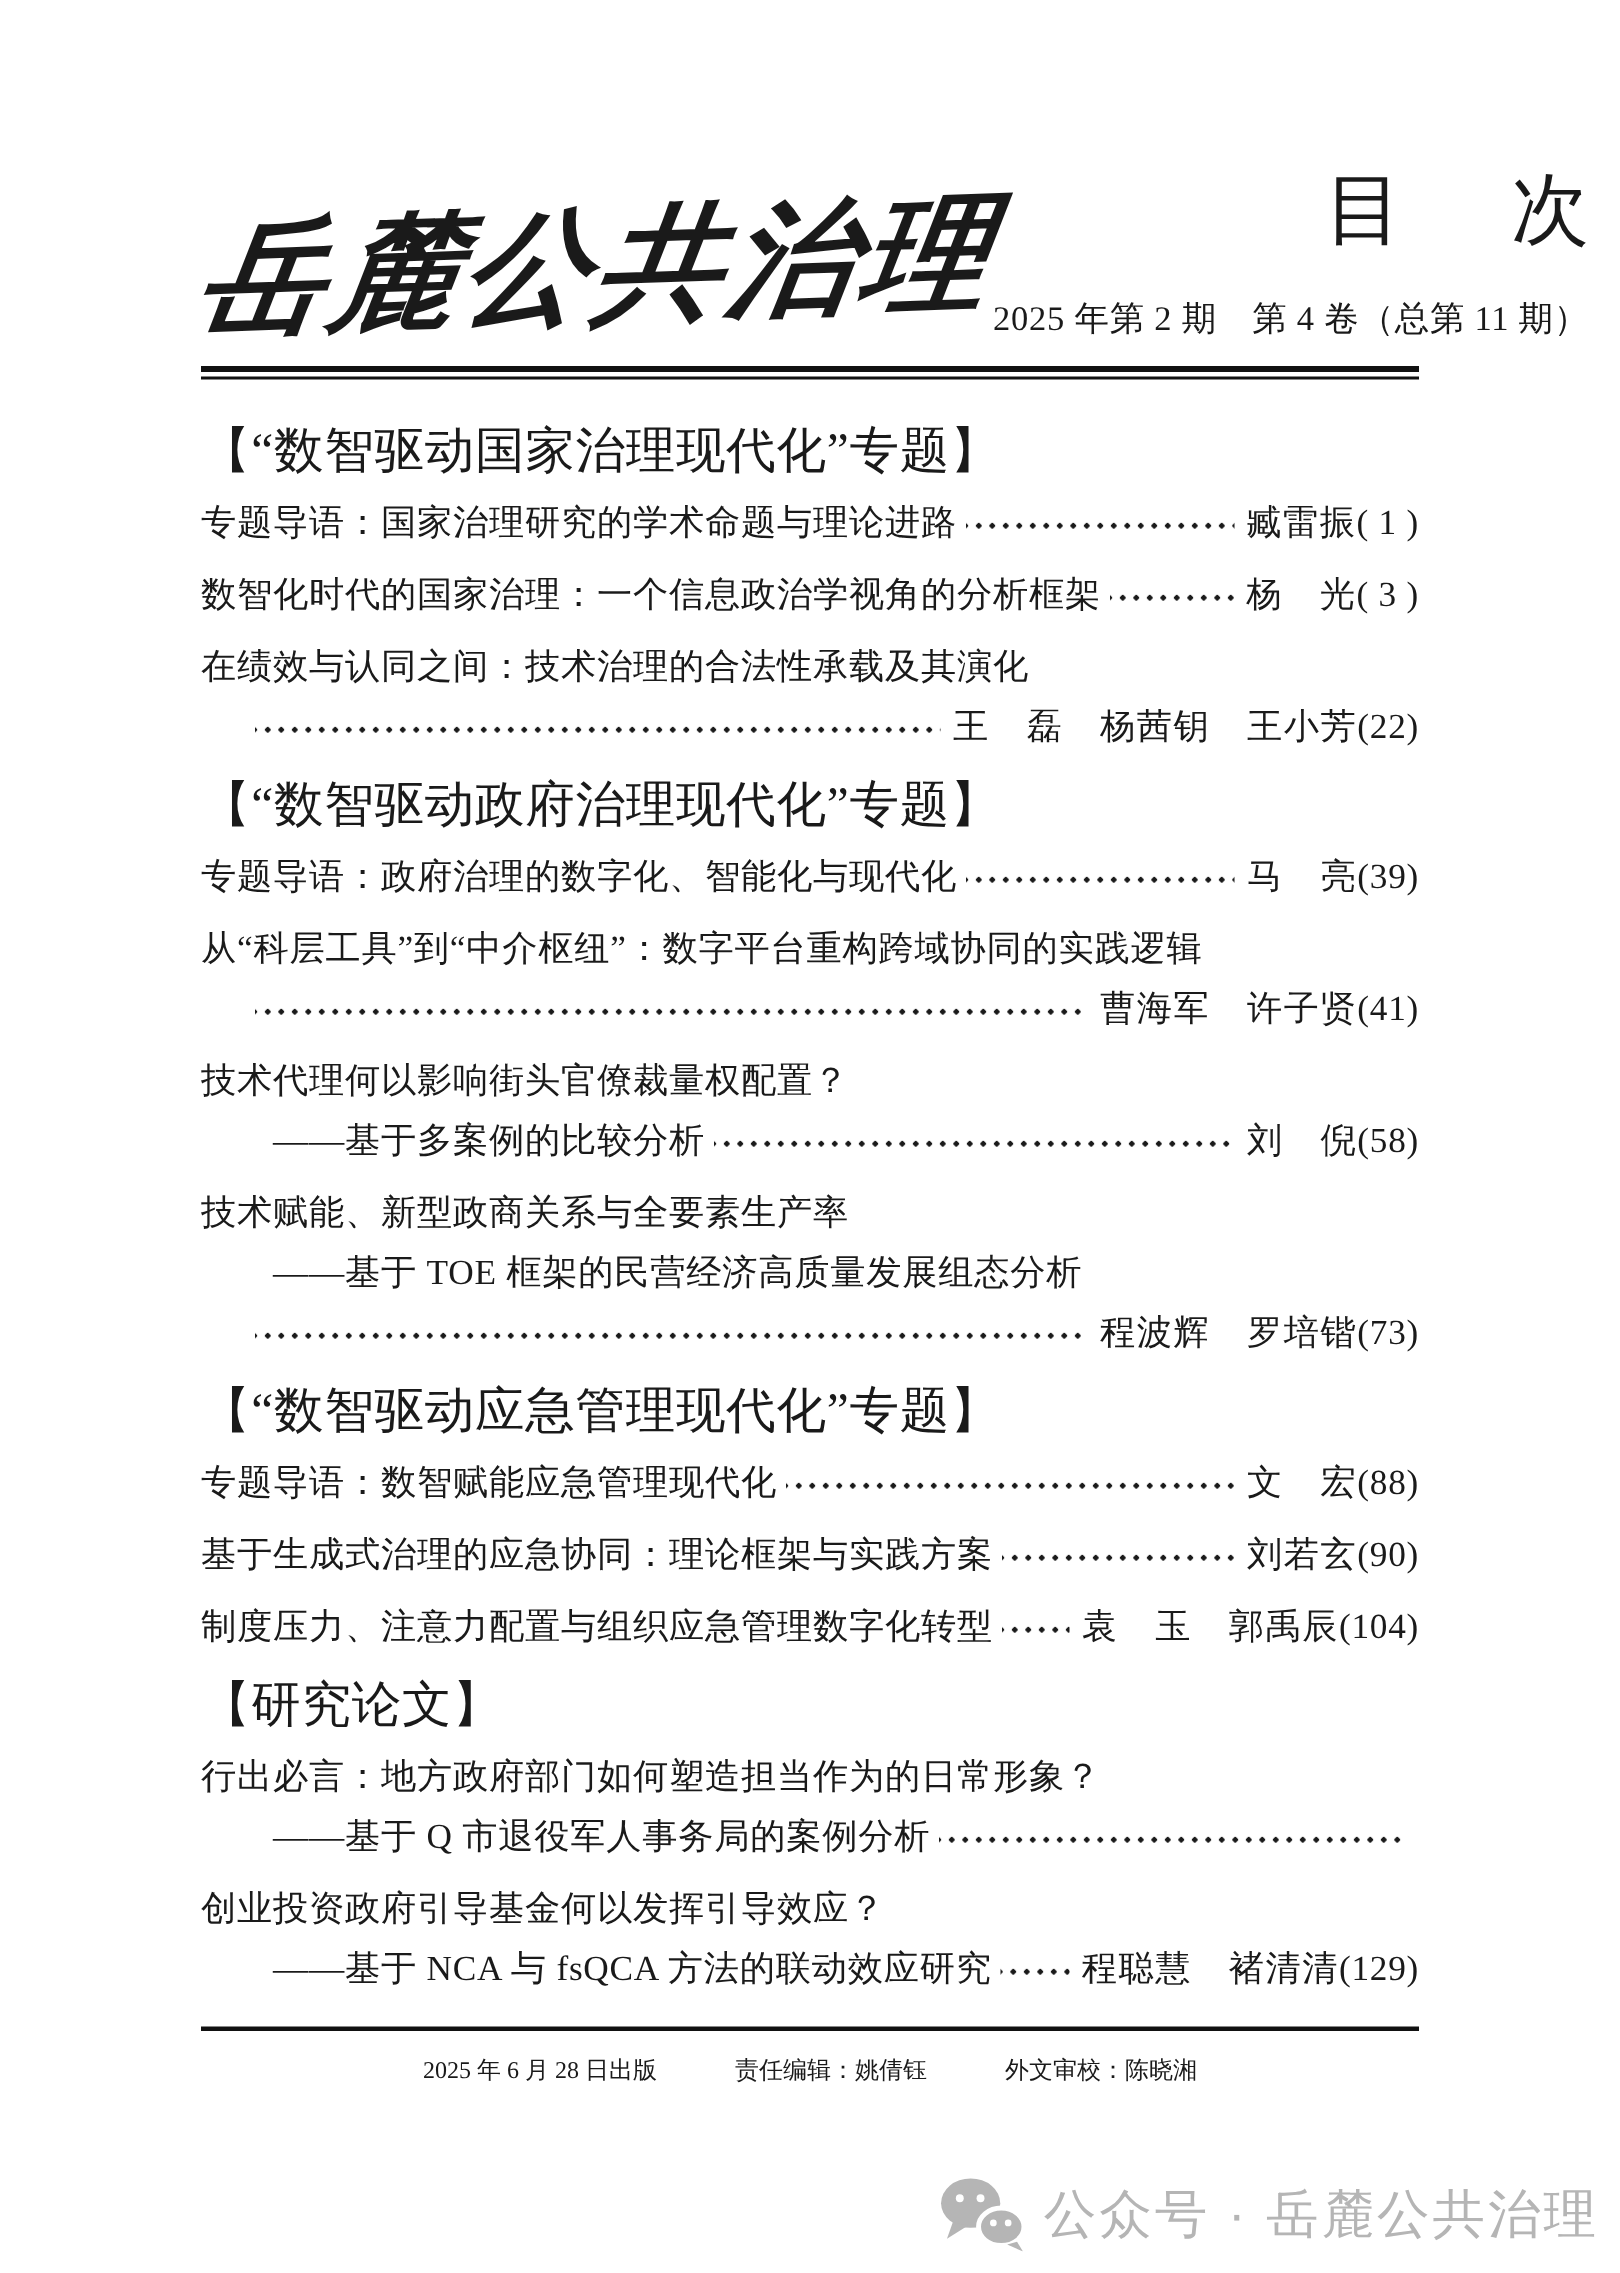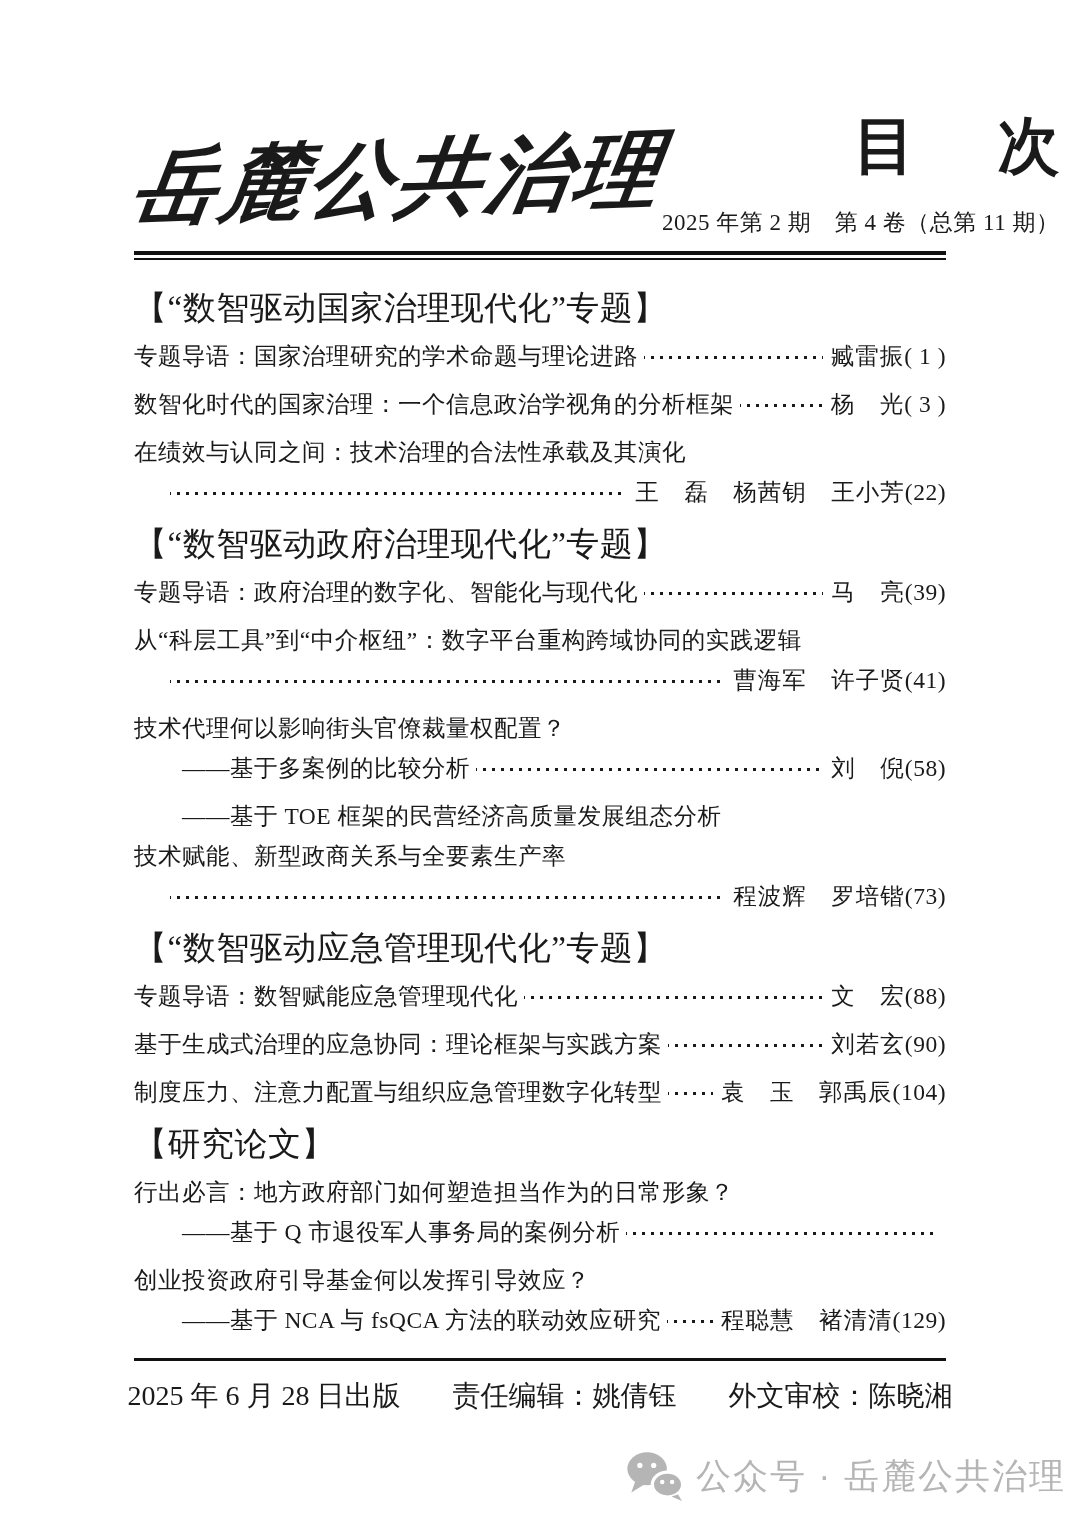--- a/index.html
+++ b/index.html
@@ -18,21 +18,21 @@
   .header { display:flex; justify-content:space-between; align-items:flex-start; padding-top:112px; }
   .logo {
     font-size:84px; line-height:1.25;
     font-weight:bold; font-style:italic;
     transform:skewX(-10deg) rotate(-2deg);
     letter-spacing:4px;
     margin-top:14px;
     white-space:nowrap;
   }
   .header-right { text-align:right; padding-top:2px; }
-  .toc-title { font-size:62px; font-weight:bold; line-height:1.05; letter-spacing:10px; margin-right:-10px; }
+  .toc-title { font-size:52px; font-weight:normal; line-height:1.05; letter-spacing:10px; margin-right:-10px; }
   .issue { font-size:23px; margin-top:28px; letter-spacing:0.5px; white-space:nowrap; }
   .rule-double { margin-top:13px; height:3px; border-top:4px solid #111; border-bottom:2px solid #111; }
   
   .toc { margin-top:28px; font-size:23.5px; }
   .sec-h { font-weight:normal; font-size:33px; line-height:40px; margin-top:12px; letter-spacing:0.5px; }
   .sec-h.first { margin-top:2px; }
   .entry { margin-top:8px; }
   .toc-line { display:flex; align-items:flex-end; line-height:40px; }
   .toc-line .t { white-space:nowrap; letter-spacing:0.5px; }
   .ind1 { padding-left:48px; }
@@ -44,21 +44,21 @@
     background-repeat:repeat-x;
     background-position:4px 56%;
     margin:0 8px 0 6px;
     min-width:20px;
   }
   .rt { white-space:nowrap; }
   .authors { letter-spacing:1px; }
   .pn { letter-spacing:0.5px; }
   
   .footer-rule { margin-top:18px; border-top:3px solid #111; }
-  .footer { display:flex; justify-content:center; gap:52px; font-size:28px; margin-top:16px; white-space:nowrap; }
+  .footer { display:flex; justify-content:center; gap:52px; font-size:16px; margin-top:16px; white-space:nowrap; }
   
   .watermark {
     position:absolute; right:14px; bottom:14px;
     display:flex; align-items:center; gap:12px;
     color:#b5b5b5;
     font-family:"Liberation Sans","DejaVu Sans",sans-serif;
     font-size:35px; letter-spacing:2px;
     white-space:nowrap;
   }
   .wechat-icon { width:58px; height:50px; display:block; }
@@ -125,25 +125,25 @@
       <div class="toc-line">
         <span class="t">技术代理何以影响街头官僚裁量权配置？</span>
       </div>
       <div class="toc-line ind1">
         <span class="t">——基于多案例的比较分析</span>
         <span class="dots"></span>
         <span class="rt"><span class="authors">刘　倪</span><span class="pn">(58)</span></span>
       </div>
     </div>
     <div class="entry">
+      <div class="toc-line">
+        <span class="t">技术赋能、新型政商关系与全要素生产率</span>
+      </div>
       <div class="toc-line ind1">
         <span class="t">——基于 TOE 框架的民营经济高质量发展组态分析</span>
-      </div>
-      <div class="toc-line">
-        <span class="t">技术赋能、新型政商关系与全要素生产率</span>
       </div>
       <div class="toc-line ind2">
         <span class="dots"></span>
         <span class="rt"><span class="authors">程波辉　罗培锴</span><span class="pn">(73)</span></span>
       </div>
     </div>
 
     <div class="sec-h">【“数智驱动应急管理现代化”专题】</div>
     <div class="entry">
       <div class="toc-line">

